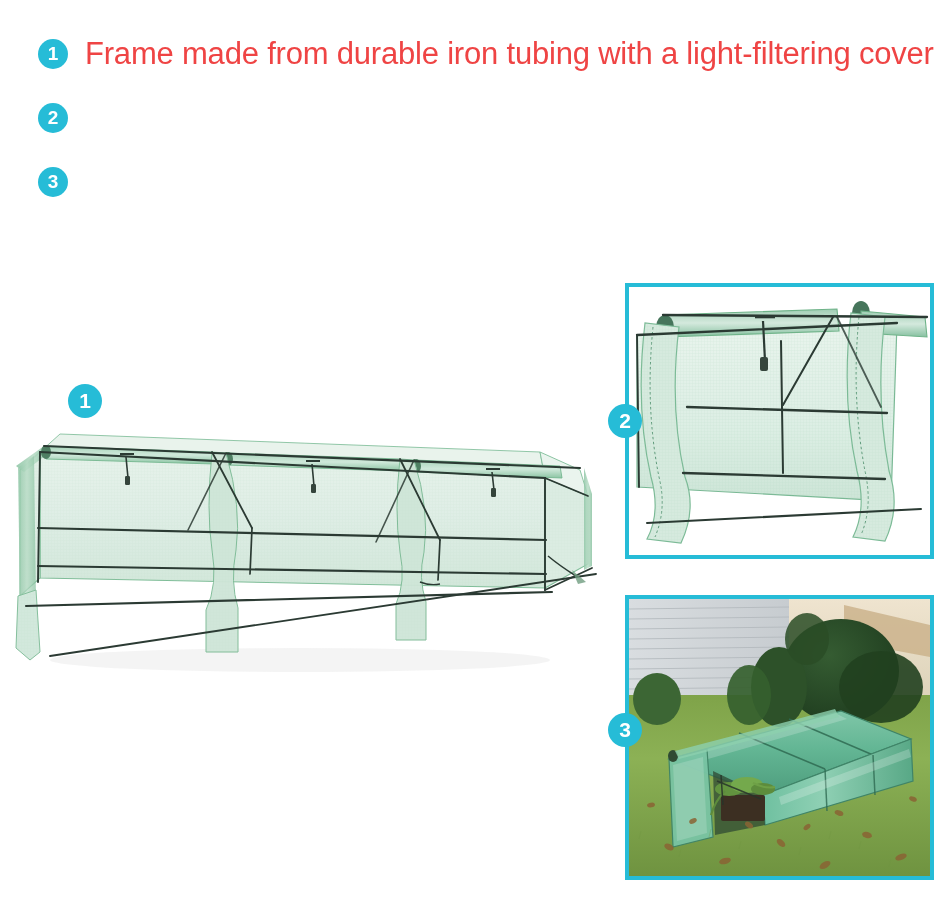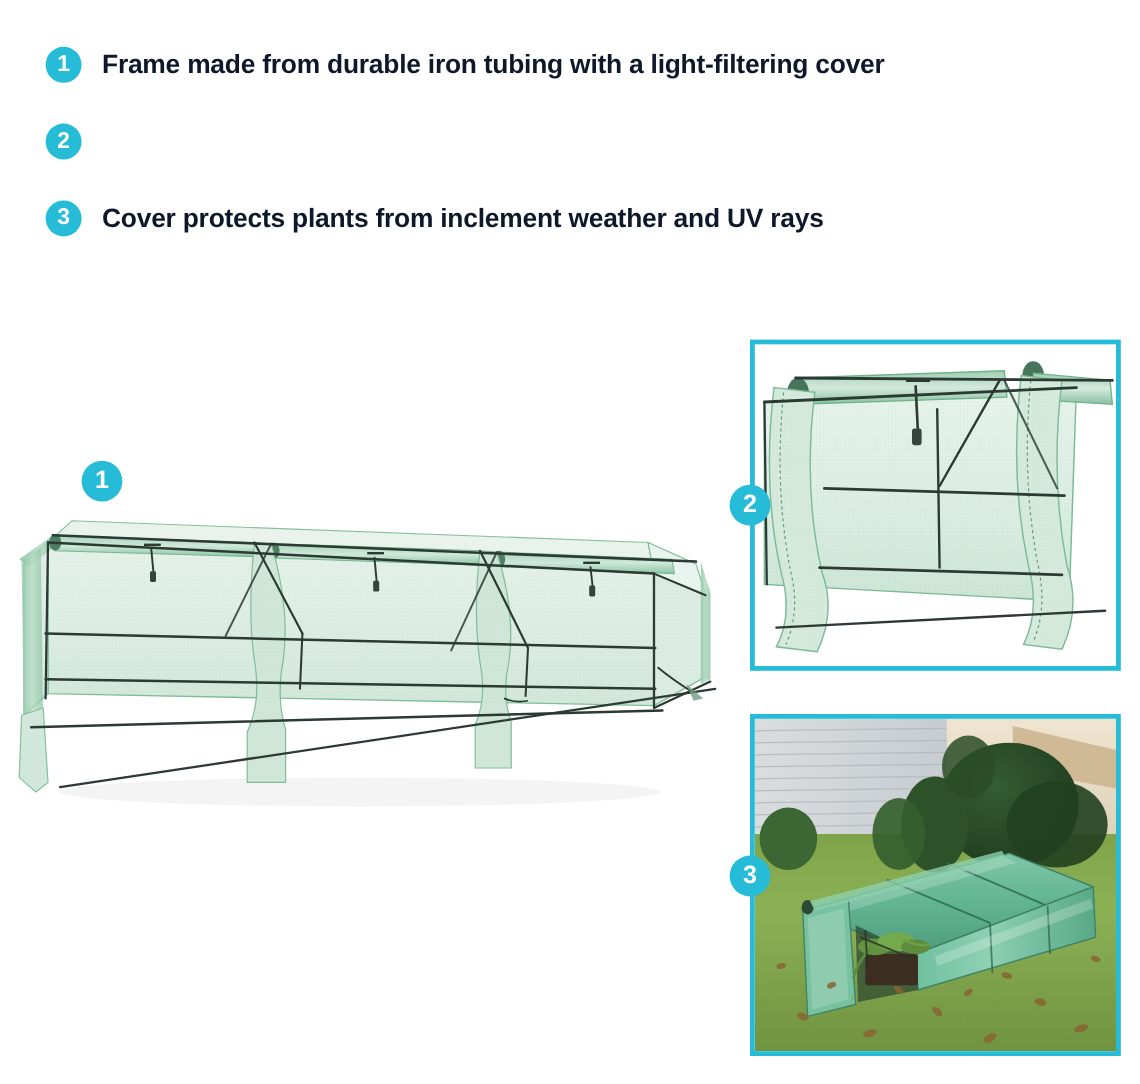--- a/index.html
+++ b/index.html
@@ -38,23 +38,23 @@
     color: #ffffff;
     font-size: 19px;
     font-weight: bold;
     line-height: 30px;
     text-align: center;
     letter-spacing: 0;
     font-family: "Liberation Sans", sans-serif;
   }
   .feature-text {
     margin-left: 17px;
-    color: #0f172a;
-    font-size: 22px;
-    font-weight: bold;
+    color: #ef4444;
+    font-size: 31px;
+    font-weight: normal;
     line-height: 1.1;
     white-space: nowrap;
     letter-spacing: -0.2px;
   }
 
   
   .panel {
     position: absolute;
     box-sizing: border-box;
     overflow: hidden;
@@ -133,21 +133,20 @@
     <div class="badge">1</div>
     <div class="feature-text">Frame made from durable iron tubing with a light-filtering cover</div>
   </div>
 
   <div class="feature-row">
     <div class="badge">2</div>
   </div>
 
   <div class="feature-row">
     <div class="badge">3</div>
-    <div class="feature-text">Cover protects plants from inclement weather and UV rays</div>
   </div>
 
 </div>
 
 <div class="panel" id="hero">
   <div class="scene">
     <svg class="gh-svg" width="620" height="340" viewBox="0 0 620 340">
       <defs>
         <linearGradient id="coverG" x1="0" y1="0" x2="0" y2="1">
           <stop offset="0%" stop-color="#e6f2ea"></stop>

